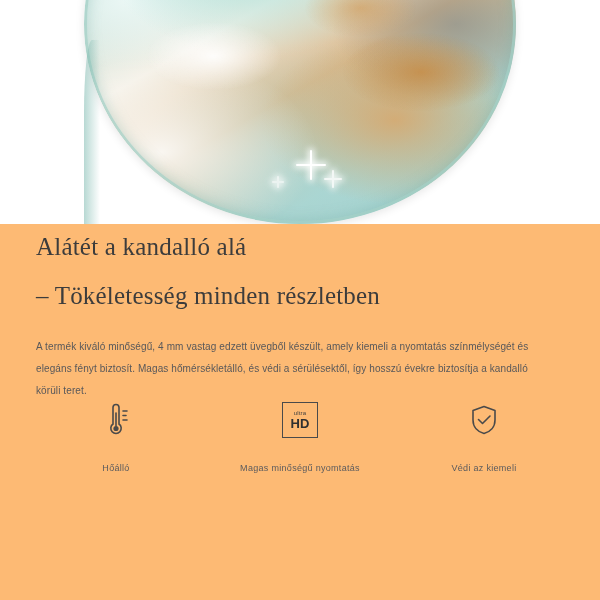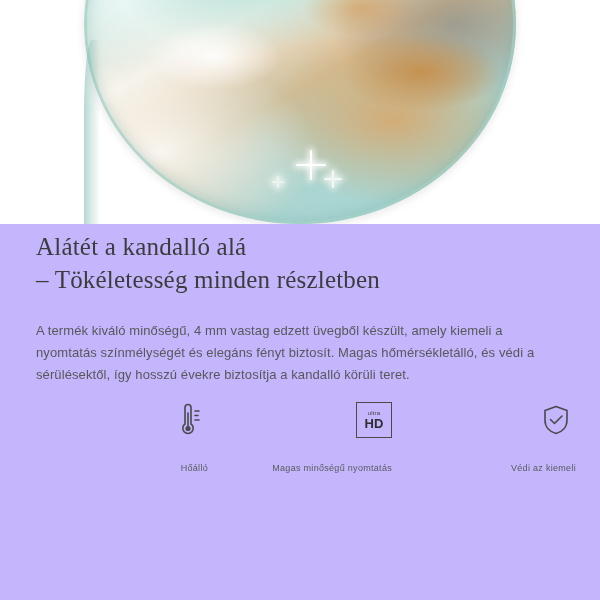--- a/index.html
+++ b/index.html
@@ -10,21 +10,21 @@
     width: 600px;
     height: 600px;
     background: #ffffff;
     font-family: "Liberation Sans", sans-serif;
     overflow: hidden;
   }
   .page {
     position: relative;
     width: 600px;
     height: 600px;
-    background: #c4b5fd;
+    background: #fdba74;
     overflow: hidden;
   }
 
   
   .hero {
     position: absolute;
     left: 0;
     top: 0;
     width: 600px;
     height: 224px;
@@ -104,45 +104,45 @@
   }
   .headline {
     font-family: "Liberation Serif", serif;
     font-size: 25px;
     line-height: 33px;
     color: #3c3c3c;
     font-weight: 400;
     letter-spacing: 0.2px;
     margin: 0;
   }
-  .headline .l2 { display: block; }
+  .headline .l2 { display: block; margin-top: 16px; }
   .body-copy {
     margin: 24px 0 16px 0;
     width: 510px;
-    font-size: 13px;
+    font-size: 10px;
     line-height: 22px;
     color: #58585a;
     letter-spacing: 0.1px;
   }
 
   
   .features {
     position: absolute;
     left: 24px;
     top: 398px;
     width: 552px;
     display: grid;
     grid-template-columns: repeat(3, 1fr);
     grid-template-rows: 80px 80px;
     row-gap: 6px;
   }
   .feature {
     display: flex;
     flex-direction: column;
-    align-items: flex-end;
+    align-items: center;
     justify-content: flex-start;
   }
   .feature-icon {
     height: 44px;
     display: flex;
     align-items: center;
     justify-content: center;
   }
   .feature-label {
     margin-top: 20px;

